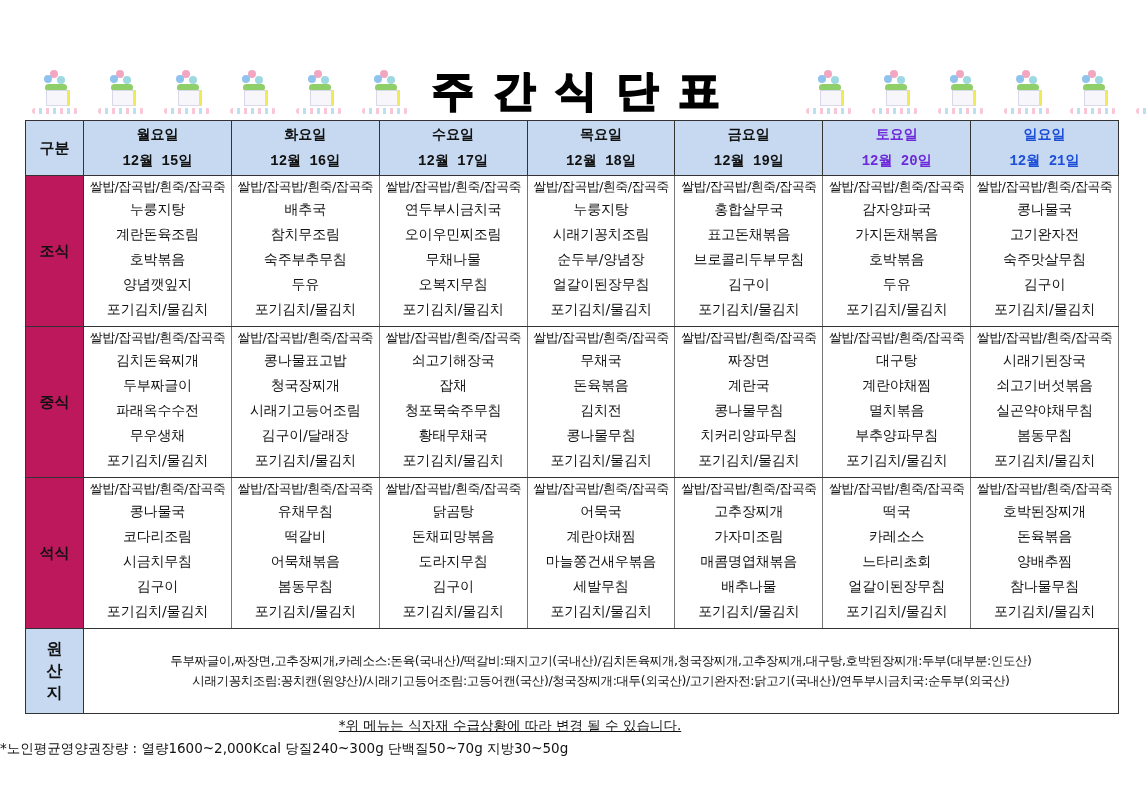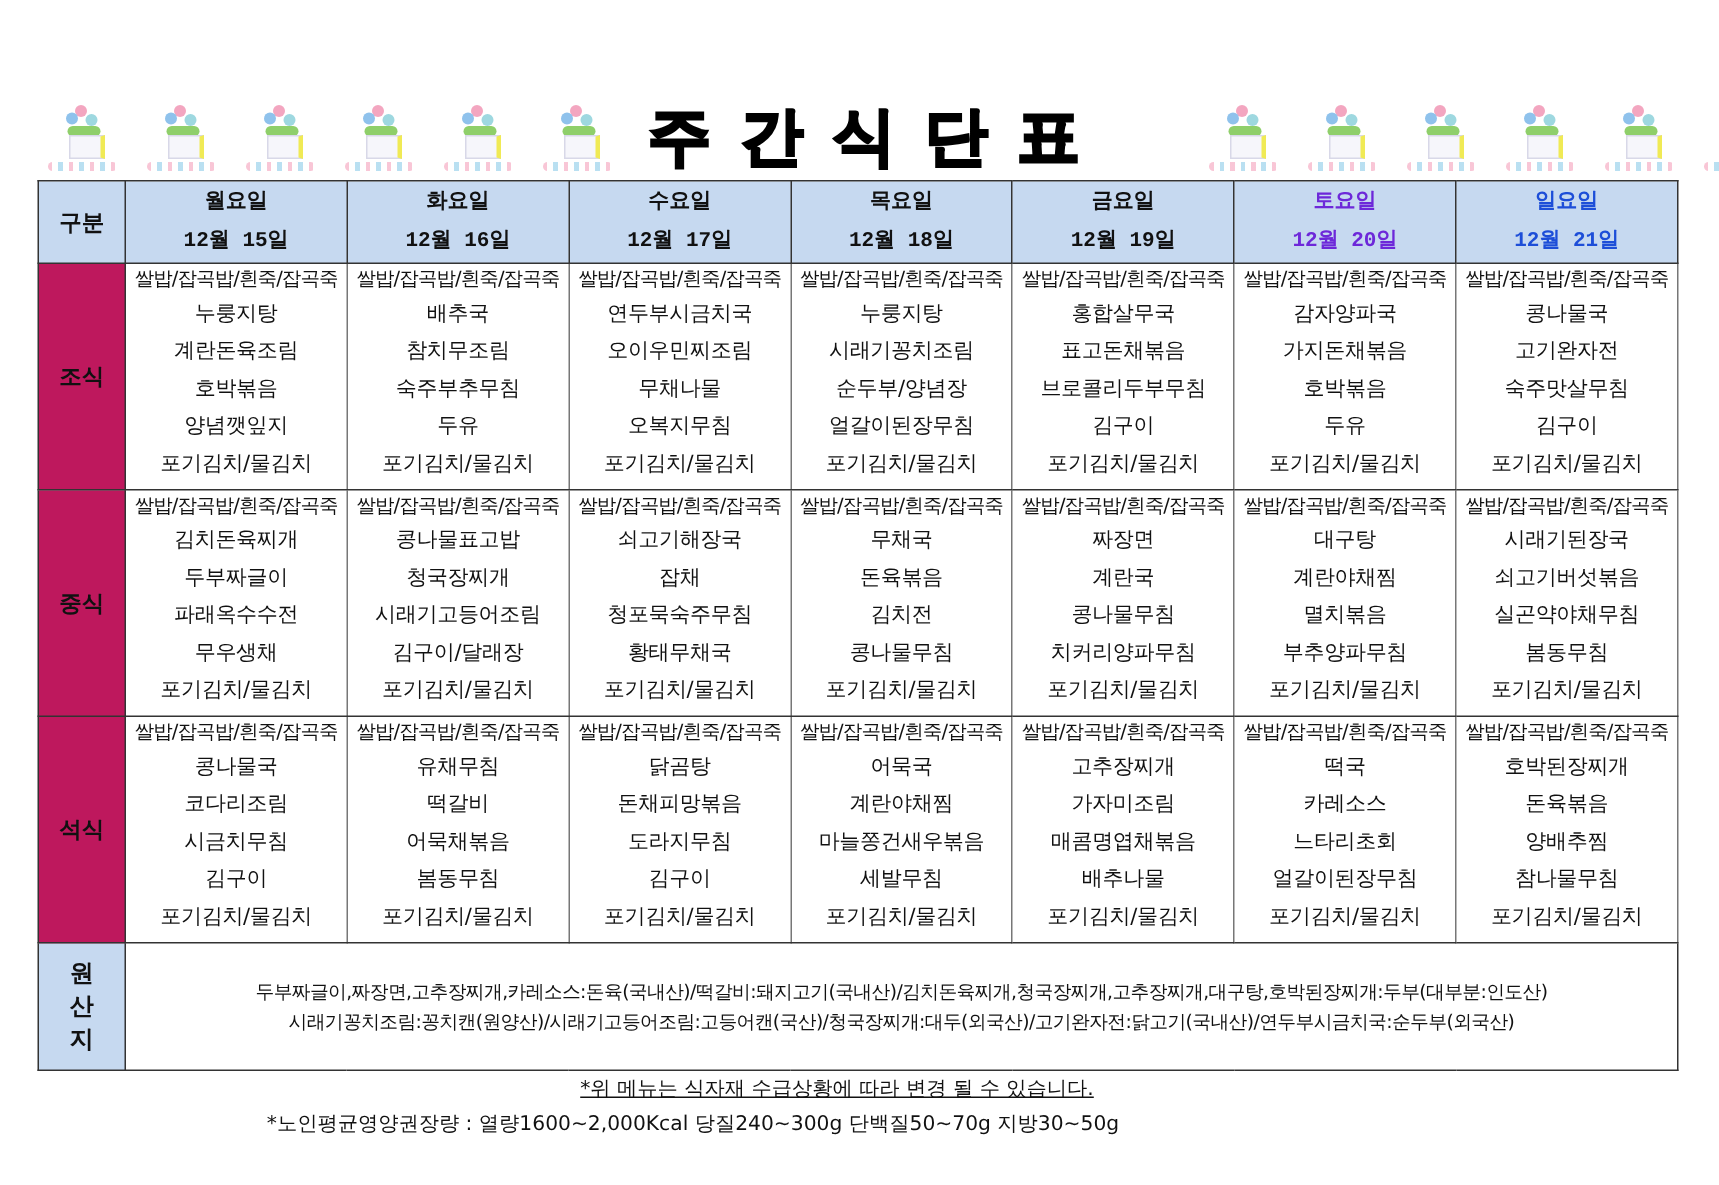--- a/index.html
+++ b/index.html
@@ -41,22 +41,22 @@
   tr.meal td { height: 150px; }
   tr.meal td.day { vertical-align: top; border-top: 1.5px solid #333; border-bottom: 1.5px solid #333;
                    border-left: 1px solid #777; border-right: 1px solid #777; }
   .staple { font-size: 13px; height: 21px; line-height: 21px; white-space: nowrap; letter-spacing: -0.6px; text-align: center; }
   .dish { font-size: 14px; height: 25px; line-height: 25px; white-space: nowrap; letter-spacing: -0.2px; }
 
   tr.origin td { height: 84px; }
   td.origin-label { background: #c6d9f0; font-weight: bold; font-size: 16px; line-height: 22px; }
   td.origin-text { font-size: 12.5px; line-height: 20px; letter-spacing: -0.4px; padding-top: 8px; }
 
-  .notice { position: absolute; top: 717px; left: 0; width: 1020px; text-align: center; font-size: 13.5px; text-decoration: underline; padding-left: 48px; }
-  .nutrition { position: absolute; top: 740px; left: 0; width: 924px; text-align: center; font-size: 13.5px; }
+  .notice { position: absolute; top: 717px; left: 0; width: 1020px; text-align: center; font-size: 13.5px; text-decoration: underline; }
+  .nutrition { position: absolute; top: 740px; left: 0; width: 924px; text-align: left; font-size: 13.5px; }
 </style>
 </head>
 <body>
 
 <div class="deco-row deco-left" id="decoLeft">
     <div class="pot">
       <i class="flower f1"></i>
       <i class="flower f2"></i>
       <i class="flower f3"></i>
       <i class="leaves"></i>

